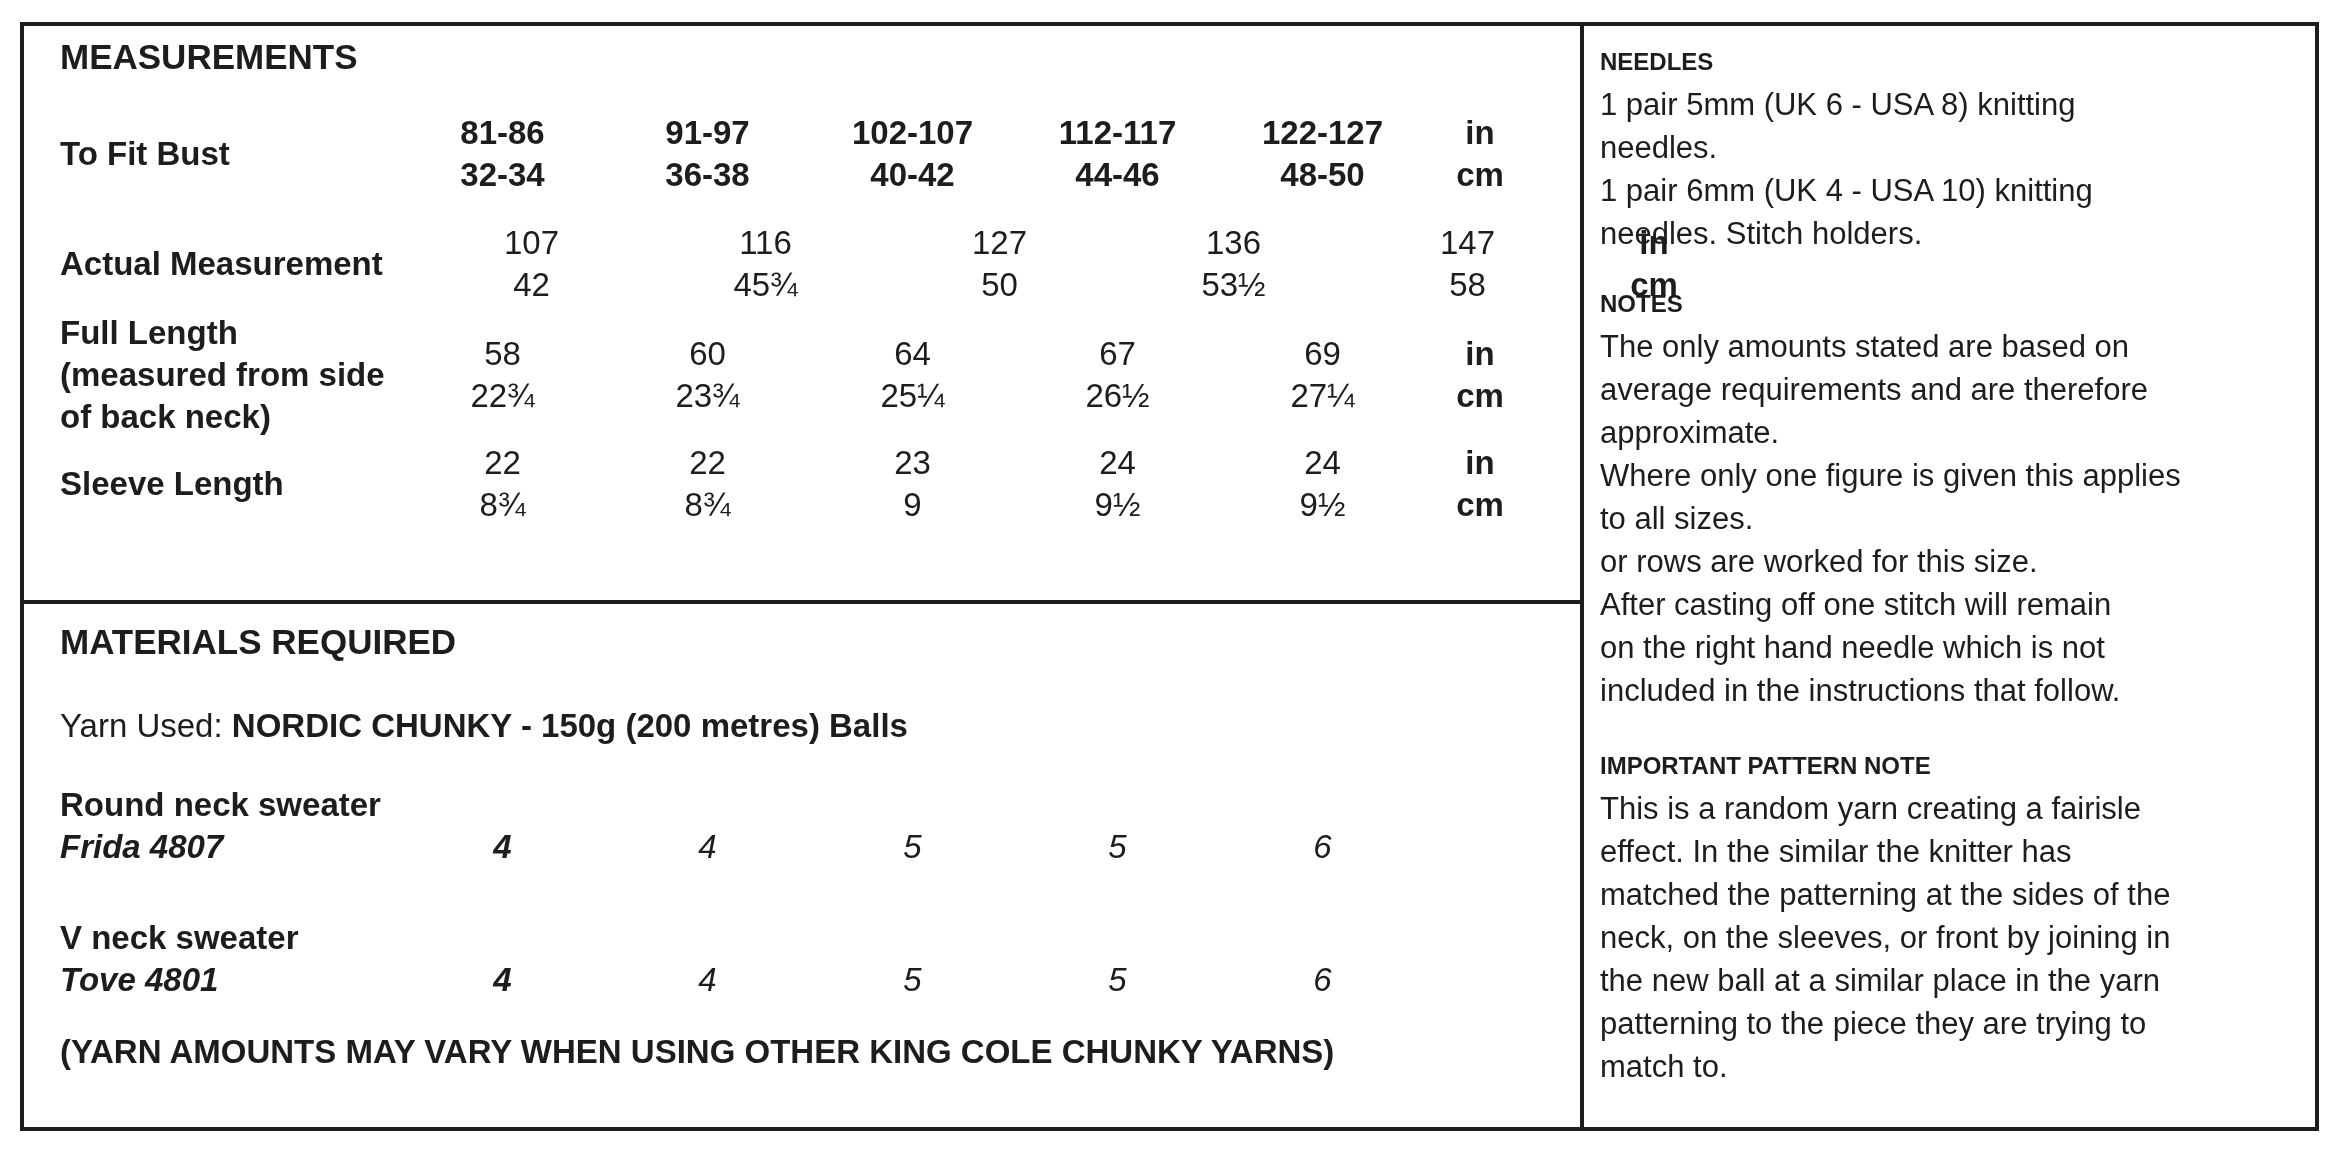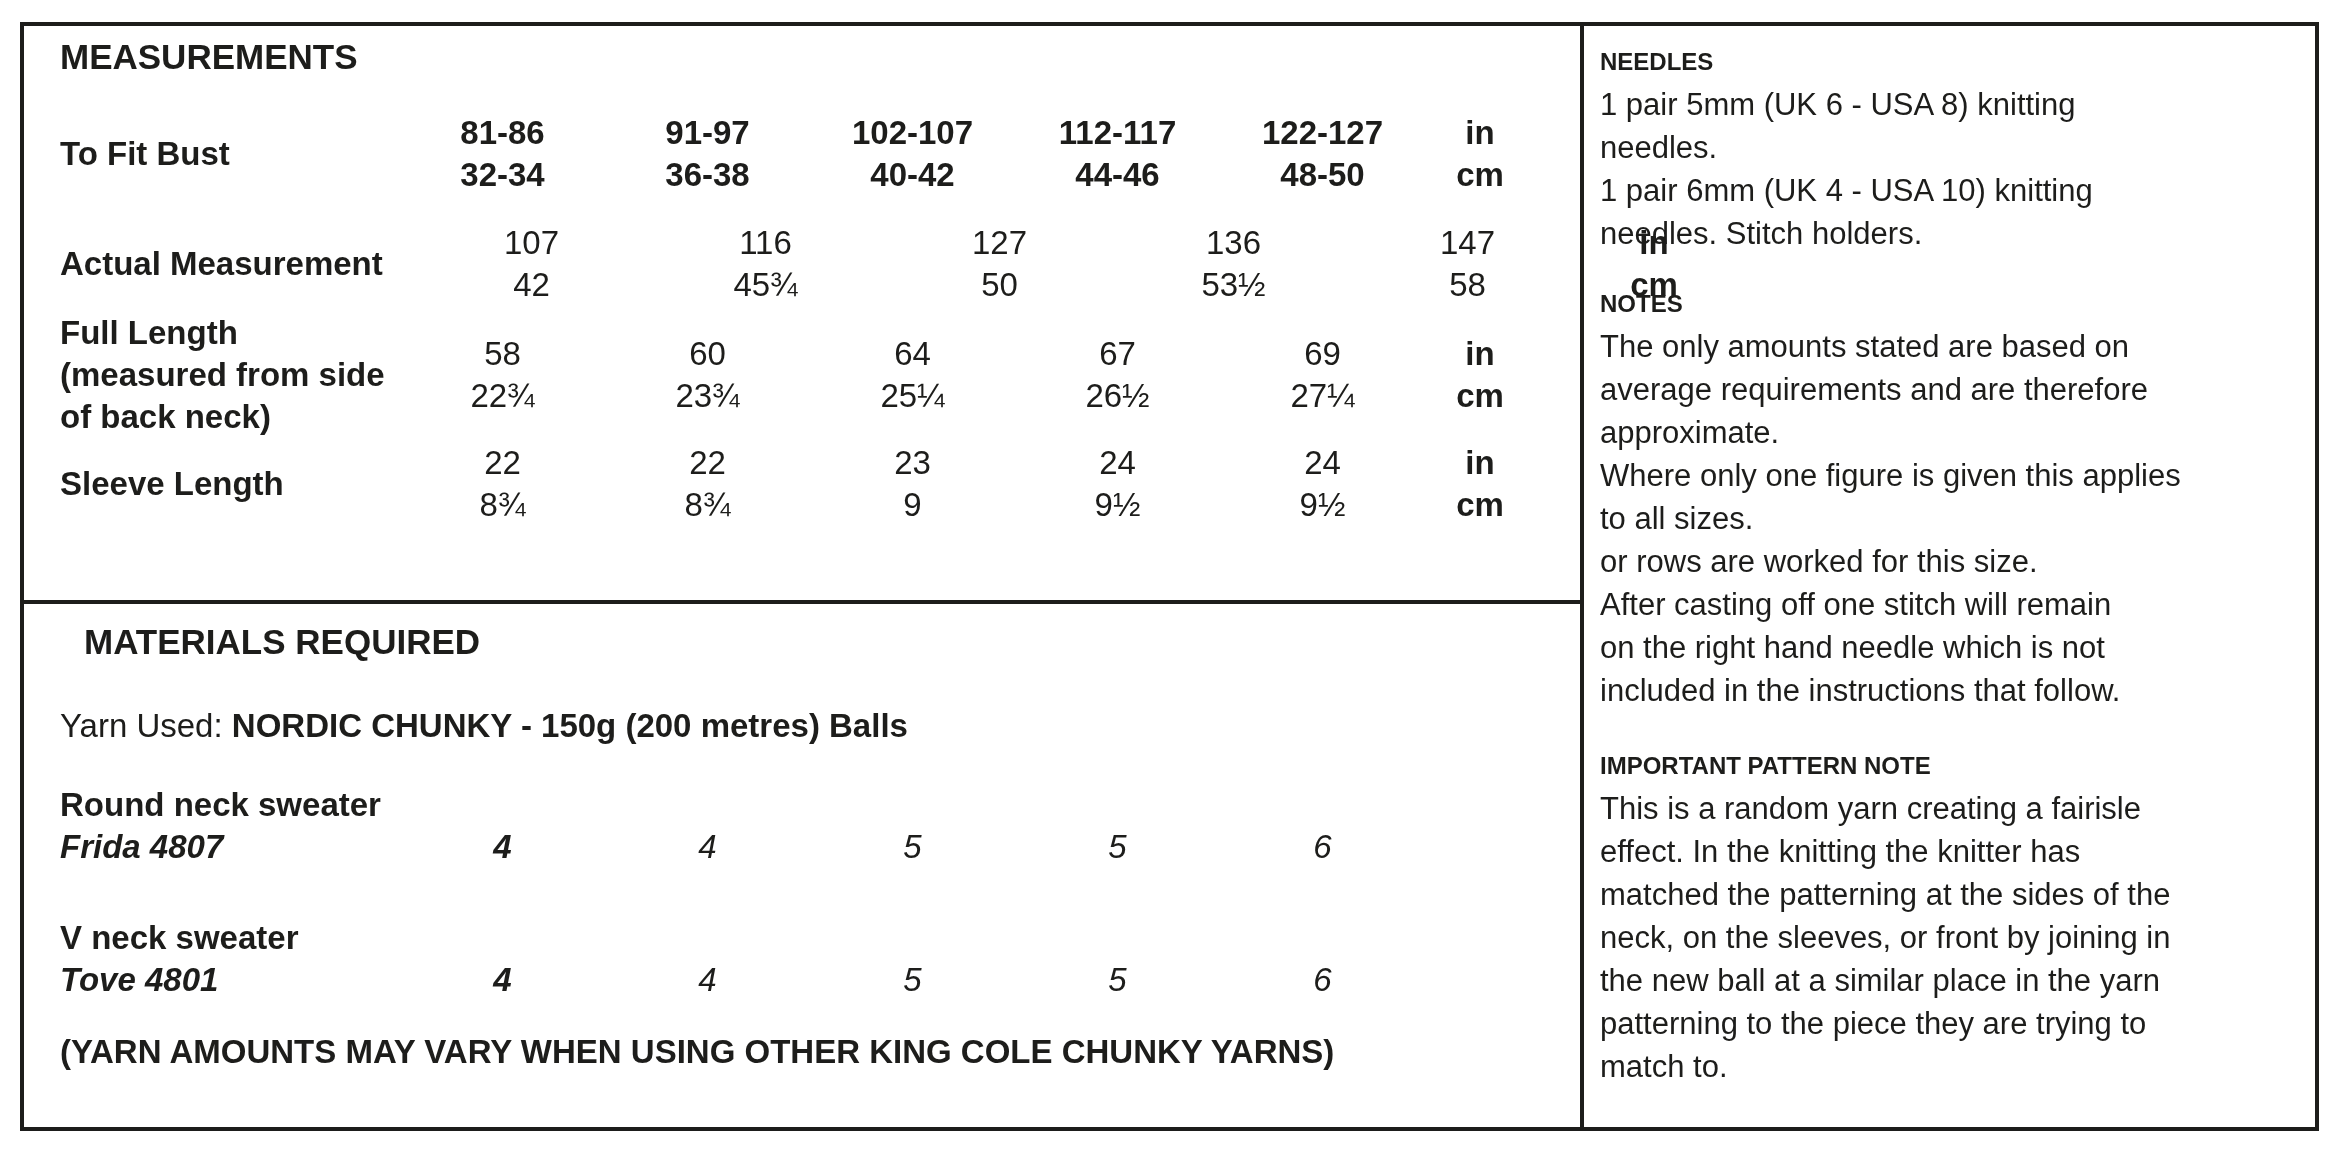--- a/index.html
+++ b/index.html
@@ -23,21 +23,21 @@
   .mcol{width:205px;text-align:center;font-size:33px;line-height:42px;}
   .munits{width:110px;font-weight:700;}
   .b{font-weight:700;}
   .mrow-0{top:86px;height:84px;}
   .mrow-0 .v{font-weight:700;}
   .mrow-1{top:196px;height:84px;gap:29px;}
   .mrow-2{top:286px;height:126px;}
   .mrow-3{top:416px;height:84px;}
 
   
-  #materials-title{top:596px;margin-left:24px;}
+  #materials-title{top:596px;}
   .yarn-line{position:absolute;left:36px;top:679px;font-size:33px;line-height:42px;white-space:nowrap;}
   .gname{position:absolute;left:36px;font-size:33px;line-height:42px;font-weight:700;white-space:nowrap;}
   .grow{position:absolute;left:36px;display:flex;align-items:center;height:42px;font-style:italic;}
   .gcode{width:340px;font-weight:700;font-size:33px;line-height:42px;white-space:nowrap;}
   .q{font-size:33px;}
   #garment-0-name{top:758px;}
   #garment-0-row{top:800px;}
   #garment-1-name{top:891px;}
   #garment-1-row{top:933px;}
   .yarn-note{position:absolute;left:36px;top:1005px;font-size:33px;line-height:42px;font-weight:700;white-space:nowrap;}
@@ -236,21 +236,21 @@
       <div class="rp-line">to all sizes.</div>
       <div class="rp-line">or rows are worked for this size.</div>
       <div class="rp-line">After casting off one stitch will remain</div>
       <div class="rp-line">on the right hand needle which is not</div>
       <div class="rp-line">included in the instructions that follow.</div>
     </div>
 
     <div class="gap-ipn">
       <h3>IMPORTANT PATTERN NOTE</h3>
       <div class="rp-line">This is a random yarn creating a fairisle</div>
-      <div class="rp-line">effect. In the knitting the knitter has</div>
+      <div class="rp-line">effect. In the similar the knitter has</div>
       <div class="rp-line">matched the patterning at the sides of the</div>
       <div class="rp-line">neck, on the sleeves, or front by joining in</div>
       <div class="rp-line">the new ball at a similar place in the yarn</div>
       <div class="rp-line">patterning to the piece they are trying to</div>
       <div class="rp-line">match to.</div>
     </div>
   </section>
 
 </div>
 

